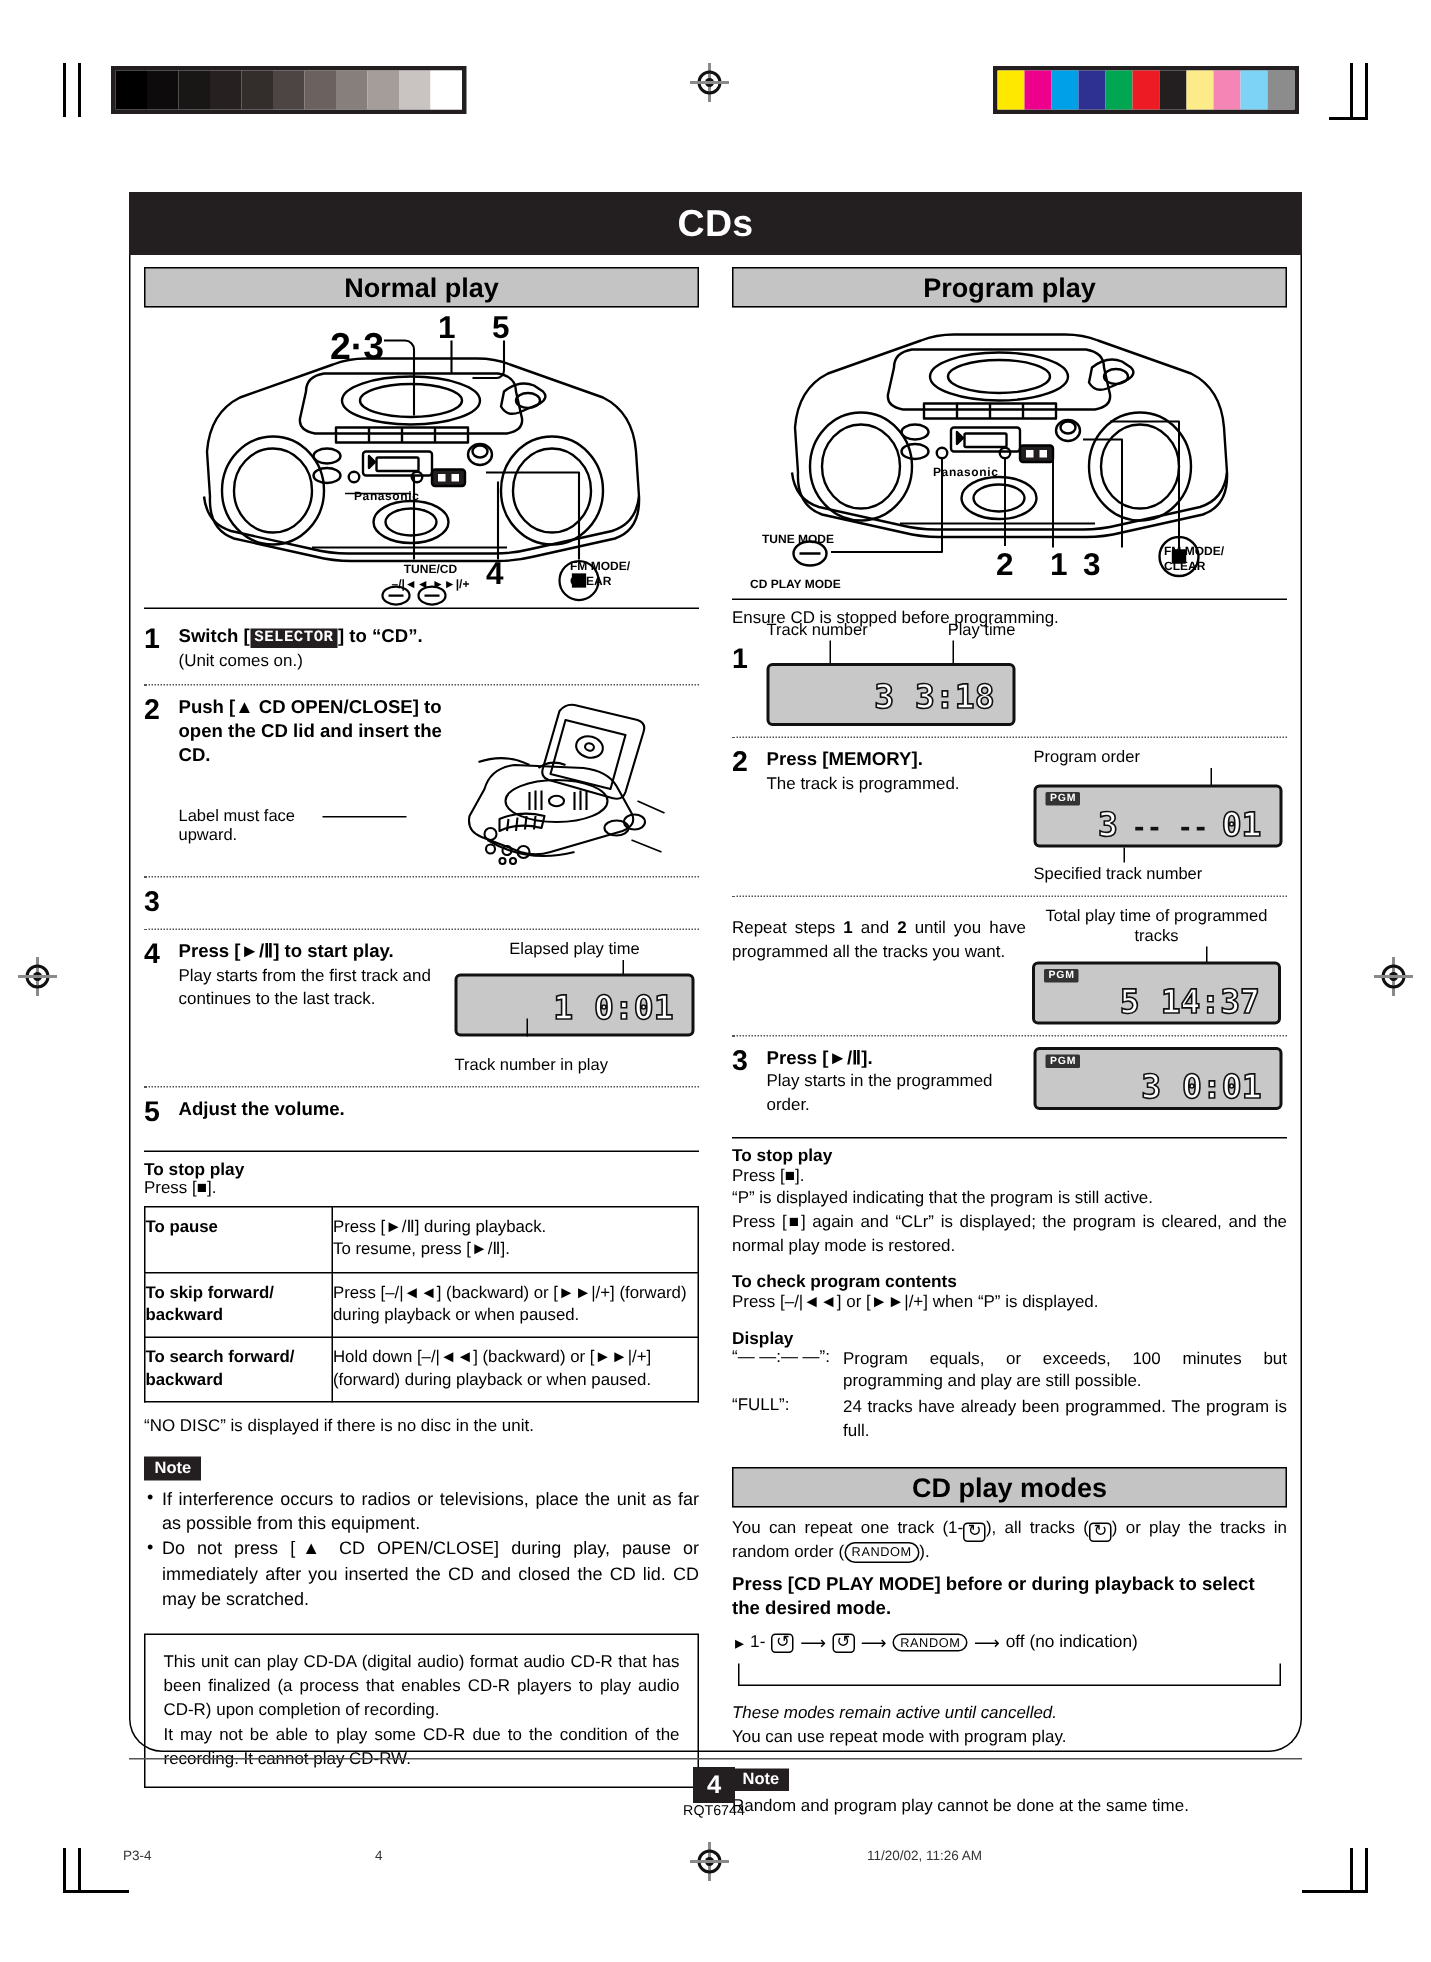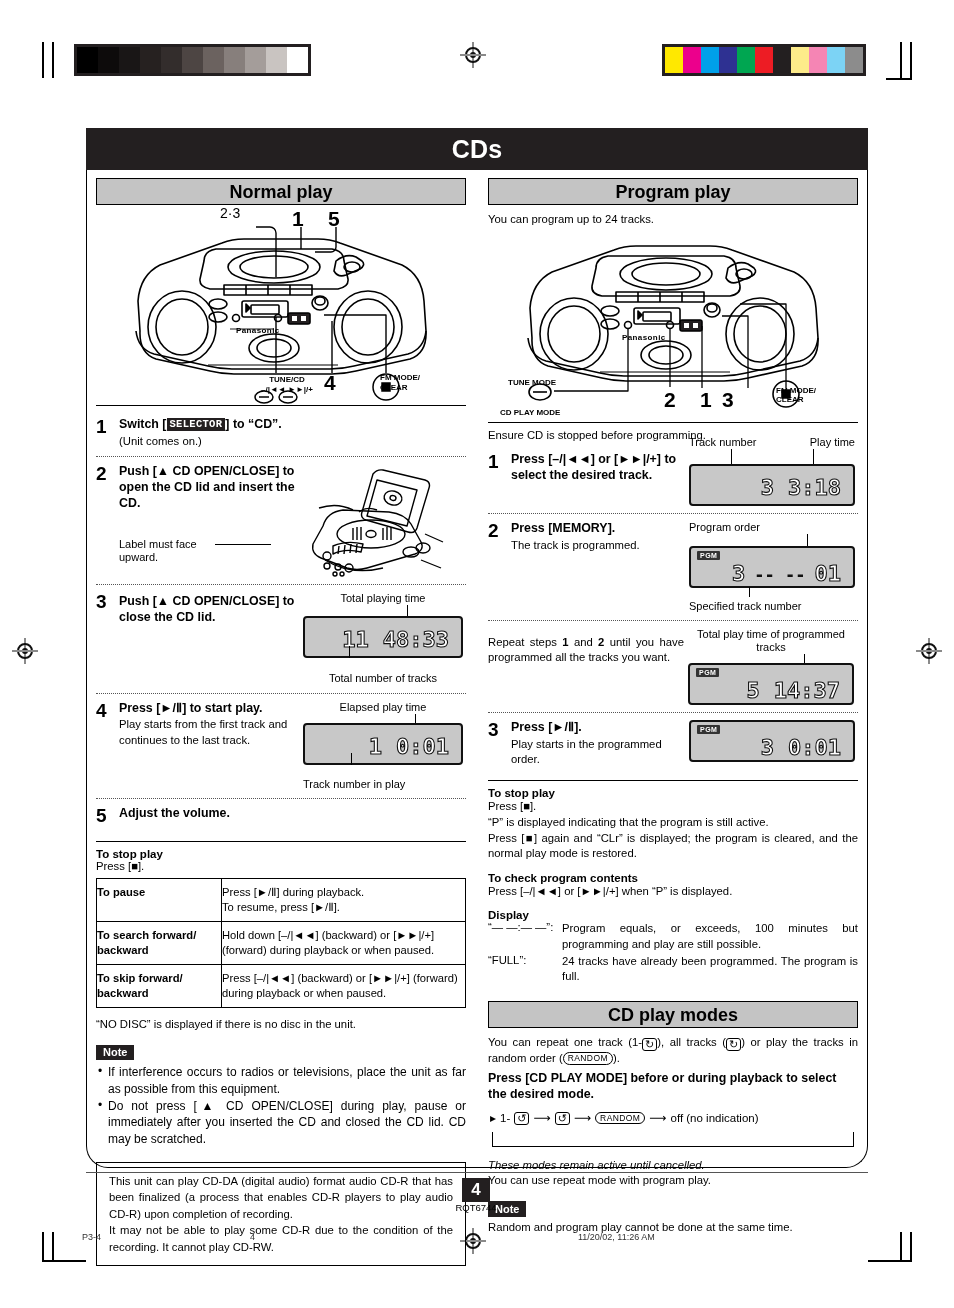--- a/index.html
+++ b/index.html
@@ -172,21 +172,21 @@
   <div class="frame"></div>
   <div class="titlebar">
     <div class="t">CDs</div>
   </div>
 
   <div class="col colL">
 
     <div class="secthead">Normal play</div>
 
     <div style="position:relative;height:200px;">
-      <div style="position:absolute;left:124px;top:0;font-size:14px;font-weight:normal;">2·3</div>
+      <div style="position:absolute;left:124px;top:12px;font-size:25px;font-weight:bold;">2·3</div>
       <div style="position:absolute;left:196px;top:2px;font-size:21px;font-weight:bold;">1</div>
       <div style="position:absolute;left:232px;top:2px;font-size:21px;font-weight:bold;">5</div>
       <div style="position:absolute;left:228px;top:166px;font-size:21px;font-weight:bold;">4</div>
       <div style="position:absolute;left:165px;top:170px;font-size:8px;font-weight:bold;text-align:center;line-height:1.2;">
         <span>TUNE/CD</span><br>
         <span>–/|◄◄   ►►|/+</span>
       </div>
       <div style="position:absolute;left:284px;top:168px;font-size:8px;font-weight:bold;line-height:1.2;">
         <span>FM MODE/</span><br>
         <span>CLEAR</span>
@@ -318,37 +318,20 @@
                 <path d="M20 96 q26 16 58 8"></path>
               </g>
             </svg>
           </div>
         </div>
       </div>
       <div class="dotrule"></div>
 
       <div class="step">
         <div class="num">3</div>
-        <div class="body" style="display:flex;">
-          <div style="width:184px;padding-top:2px;">
-            <div class="hd">Push [▲ CD OPEN/CLOSE] to close the CD lid.</div>
-          </div>
-          <div style="width:160px;position:relative;">
-            <div class="cap" style="text-align:center;">Total playing time</div>
-            <div class="vline" style="left:104px;top:13px;height:14px;"></div>
-            <div class="lcd" style="margin-top:11px;">
-              <div class="lcdrow">
-                <span class="lcdnum">11</span>
-                <span class="lcdnum">48:33</span>
-              </div>
-            </div>
-            <div class="vline" style="left:46px;top:54px;height:12px;"></div>
-            <div class="cap" style="margin-top:14px;text-align:center;">Total number of tracks</div>
-          </div>
-        </div>
       </div>
       <div class="dotrule"></div>
 
       <div class="step">
         <div class="num">4</div>
         <div class="body" style="display:flex;">
           <div style="width:184px;">
             <div class="hd">Press [►/Ⅱ] to start play.</div>
             <div class="sub just">Play starts from the first track and continues to the last track.</div>
           </div>
@@ -384,26 +367,26 @@
     </div>
 
     <table class="ops">
       <tbody>
           <tr>
         <td class="k">To pause</td>
         <td style="white-space:pre-line;">Press [►/Ⅱ] during playback.
 To resume, press [►/Ⅱ].</td>
       </tr>
       <tr>
+        <td class="k">To skip forward/ backward</td>
+        <td>Press [–/|◄◄] (backward) or [►►|/+] (forward) during playback or when paused.</td>
+      </tr>
+      <tr>
         <td class="k">To search forward/ backward</td>
         <td>Hold down [–/|◄◄] (backward) or [►►|/+] (forward) during playback or when paused.</td>
-      </tr>
-      <tr>
-        <td class="k">To skip forward/ backward</td>
-        <td>Press [–/|◄◄] (backward) or [►►|/+] (forward) during playback or when paused.</td>
       </tr>
     </tbody>
       </table>
 
     <div class="p" style="margin-top:9px;">“NO DISC” is displayed if there is no disc in the unit.</div>
 
     <div style="margin-top:9px;">
       <span class="notetag">Note</span>
       <ul class="bul">
         <li>If interference occurs to radios or televisions, place the unit as far as possible from this equipment.</li>
@@ -412,21 +395,20 @@
     </div>
 
     <div class="boxnote" style="white-space:pre-line;">This unit can play CD-DA (digital audio) format audio CD-R that has been finalized (a process that enables CD-R players to play audio CD-R) upon completion of recording.
 It may not be able to play some CD-R due to the condition of the recording. It cannot play CD-RW.</div>
   </div>
 
   <div class="col colR">
 
     <div class="secthead">Program play</div>
 
-    <div class="p">You can program up to 24 tracks.</div>
 
     <div style="position:relative;height:192px;margin-top:2px;">
       <div style="position:absolute;left:20px;top:148px;font-size:8px;font-weight:bold;">TUNE MODE</div>
       <div style="position:absolute;left:12px;top:178px;font-size:8px;font-weight:bold;">CD PLAY MODE</div>
       <div style="position:absolute;left:176px;top:158px;font-size:21px;font-weight:bold;">2</div>
       <div style="position:absolute;left:212px;top:158px;font-size:21px;font-weight:bold;">1</div>
       <div style="position:absolute;left:234px;top:158px;font-size:21px;font-weight:bold;">3</div>
       <div style="position:absolute;left:288px;top:156px;font-size:8px;font-weight:bold;line-height:1.2;">
         <span>FM MODE/</span><br>
         <span>CLEAR</span>
@@ -479,23 +461,20 @@
     </div>
 
     <div class="solidrule"></div>
     <div class="p" style="margin-top:5px;">Ensure CD is stopped before programming.</div>
 
     <div class="steps" style="margin-top:2px;">
 
       <div class="step">
         <div class="num">1</div>
         <div class="body" style="display:flex;">
-          <div style="width:178px;">
-            <div class="hd">Press [–/|◄◄] or [►►|/+] to select the desired track.</div>
-          </div>
           <div style="width:166px;position:relative;margin-top:-16px;">
             <div style="display:flex;justify-content:space-between;">
               <span class="cap">Track number</span>
               <span class="cap">Play time</span>
             </div>
             <div class="vline" style="left:42px;top:13px;height:16px;"></div>
             <div class="vline" style="left:124px;top:13px;height:16px;"></div>
             <div class="lcd" style="margin-top:15px;">
               <div class="lcdrow">
                 <span class="lcdnum">3</span>

